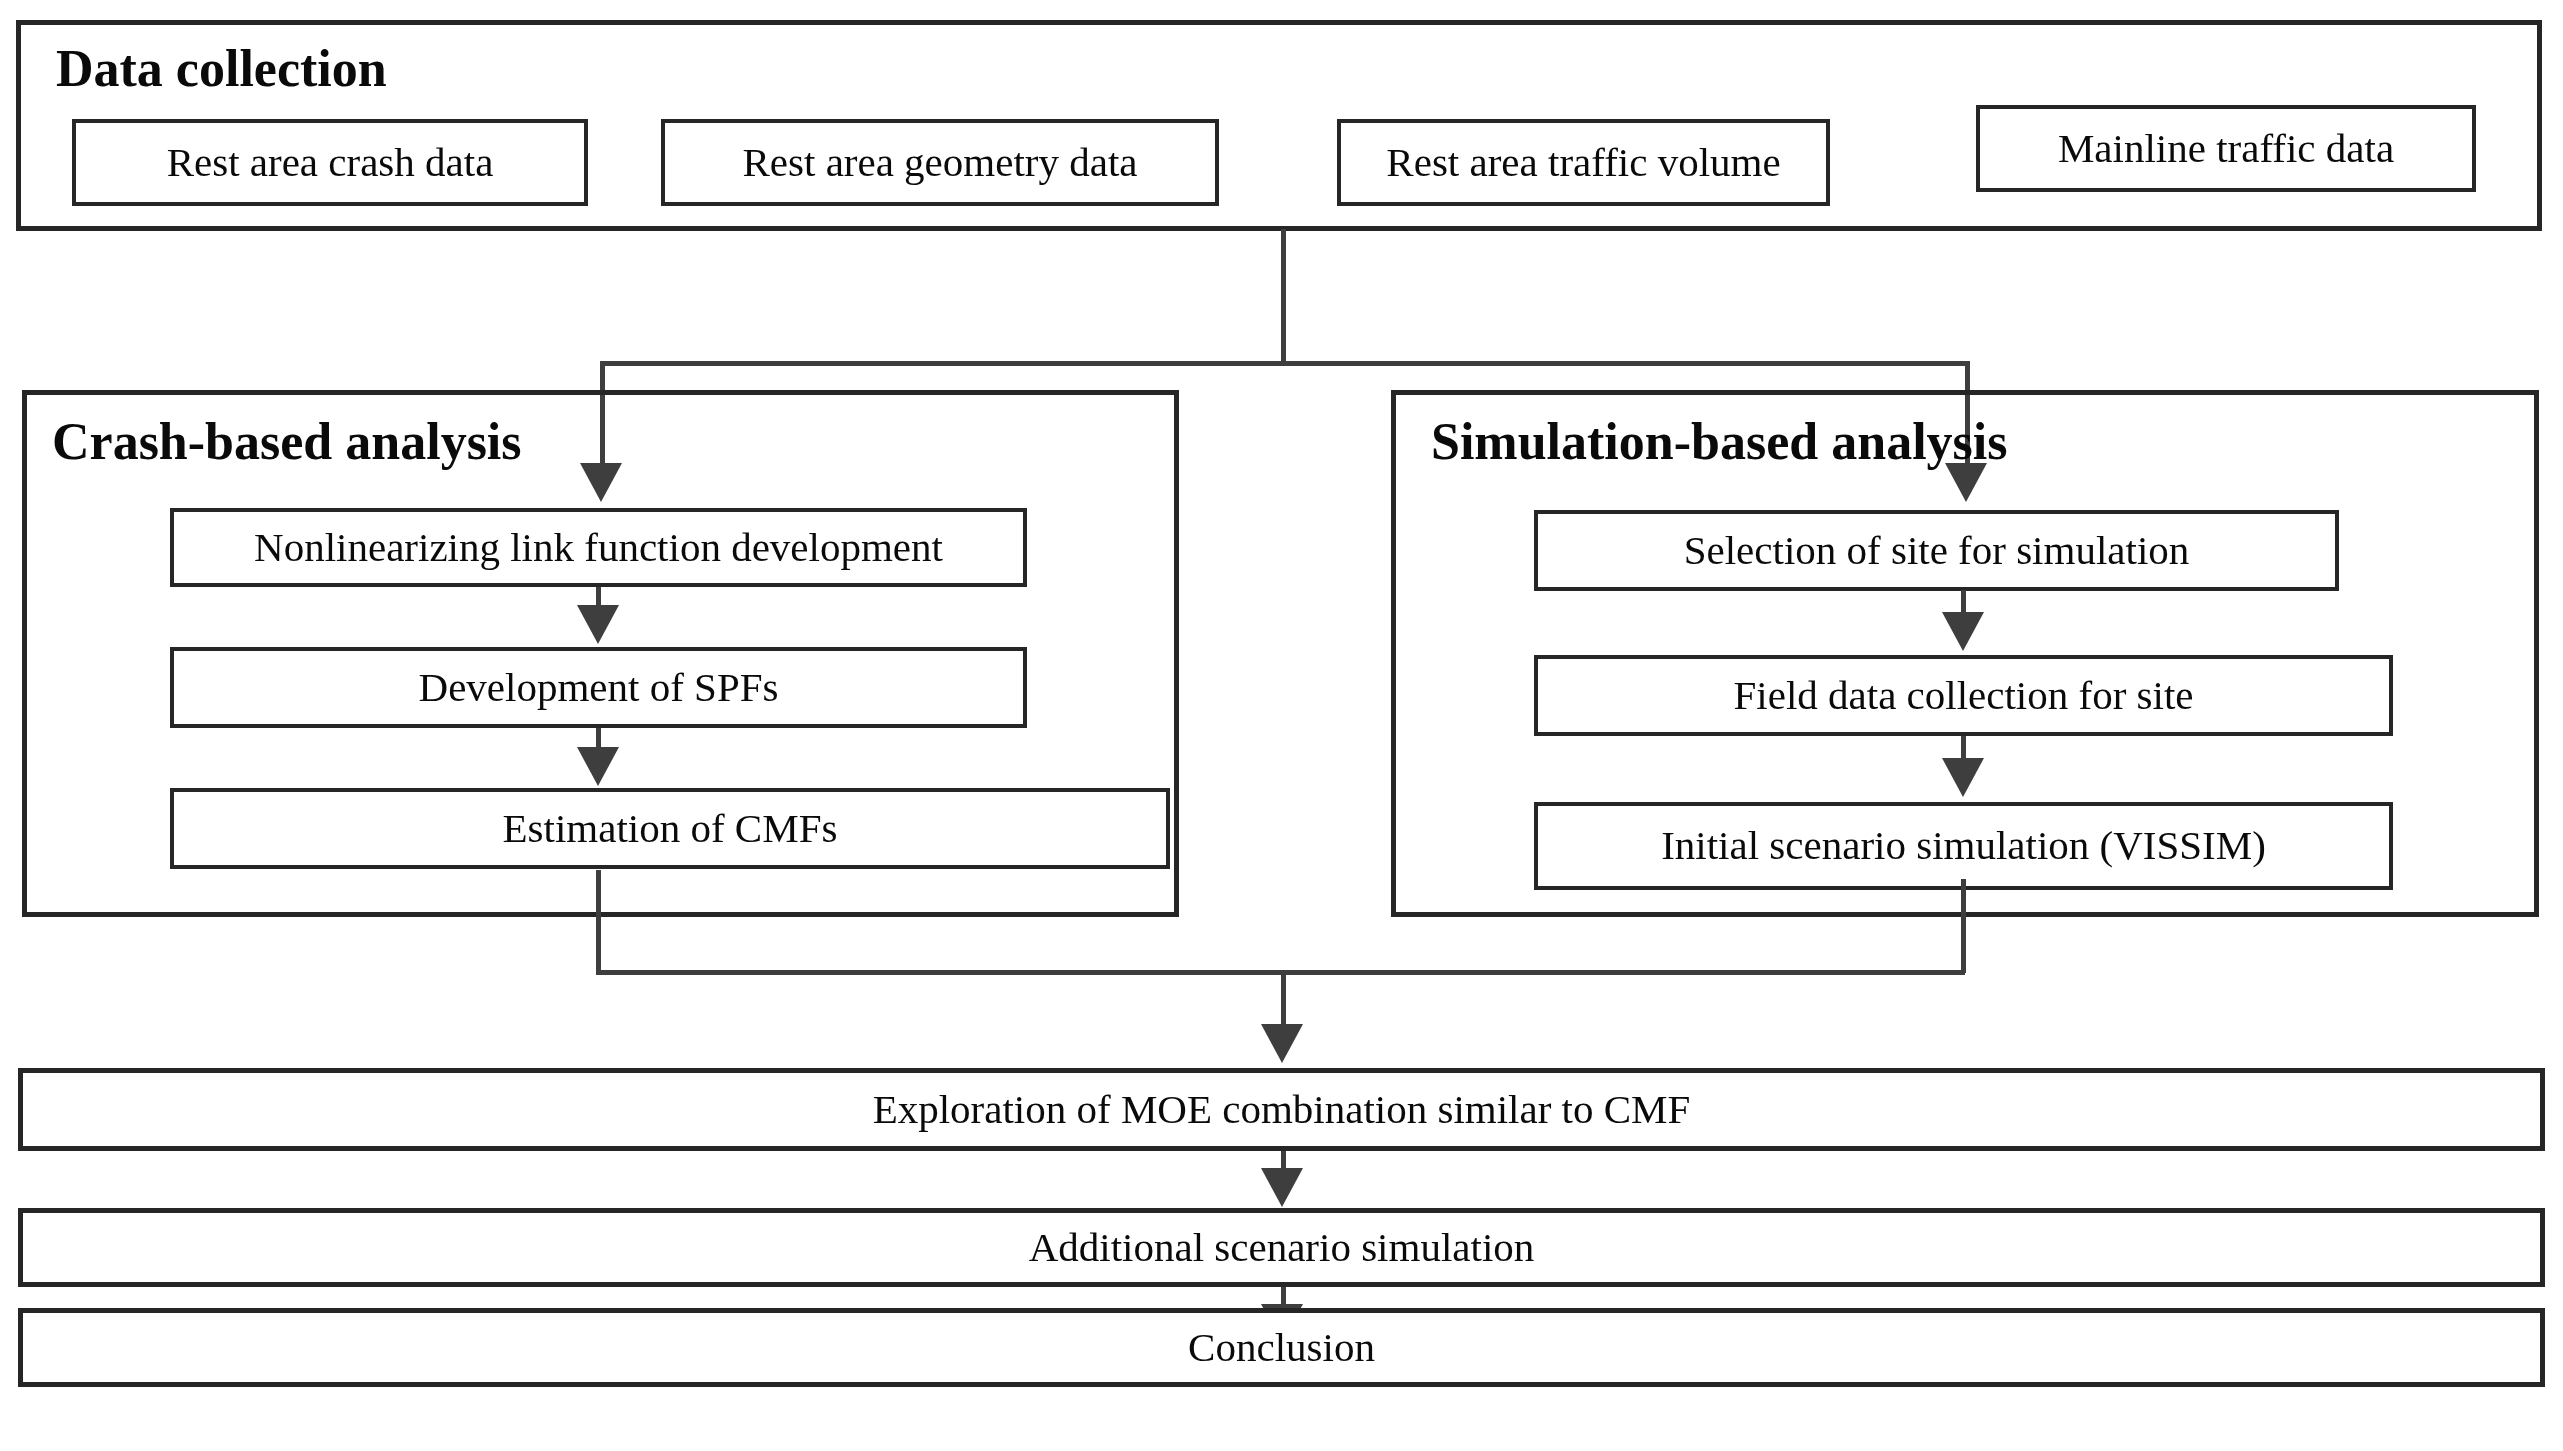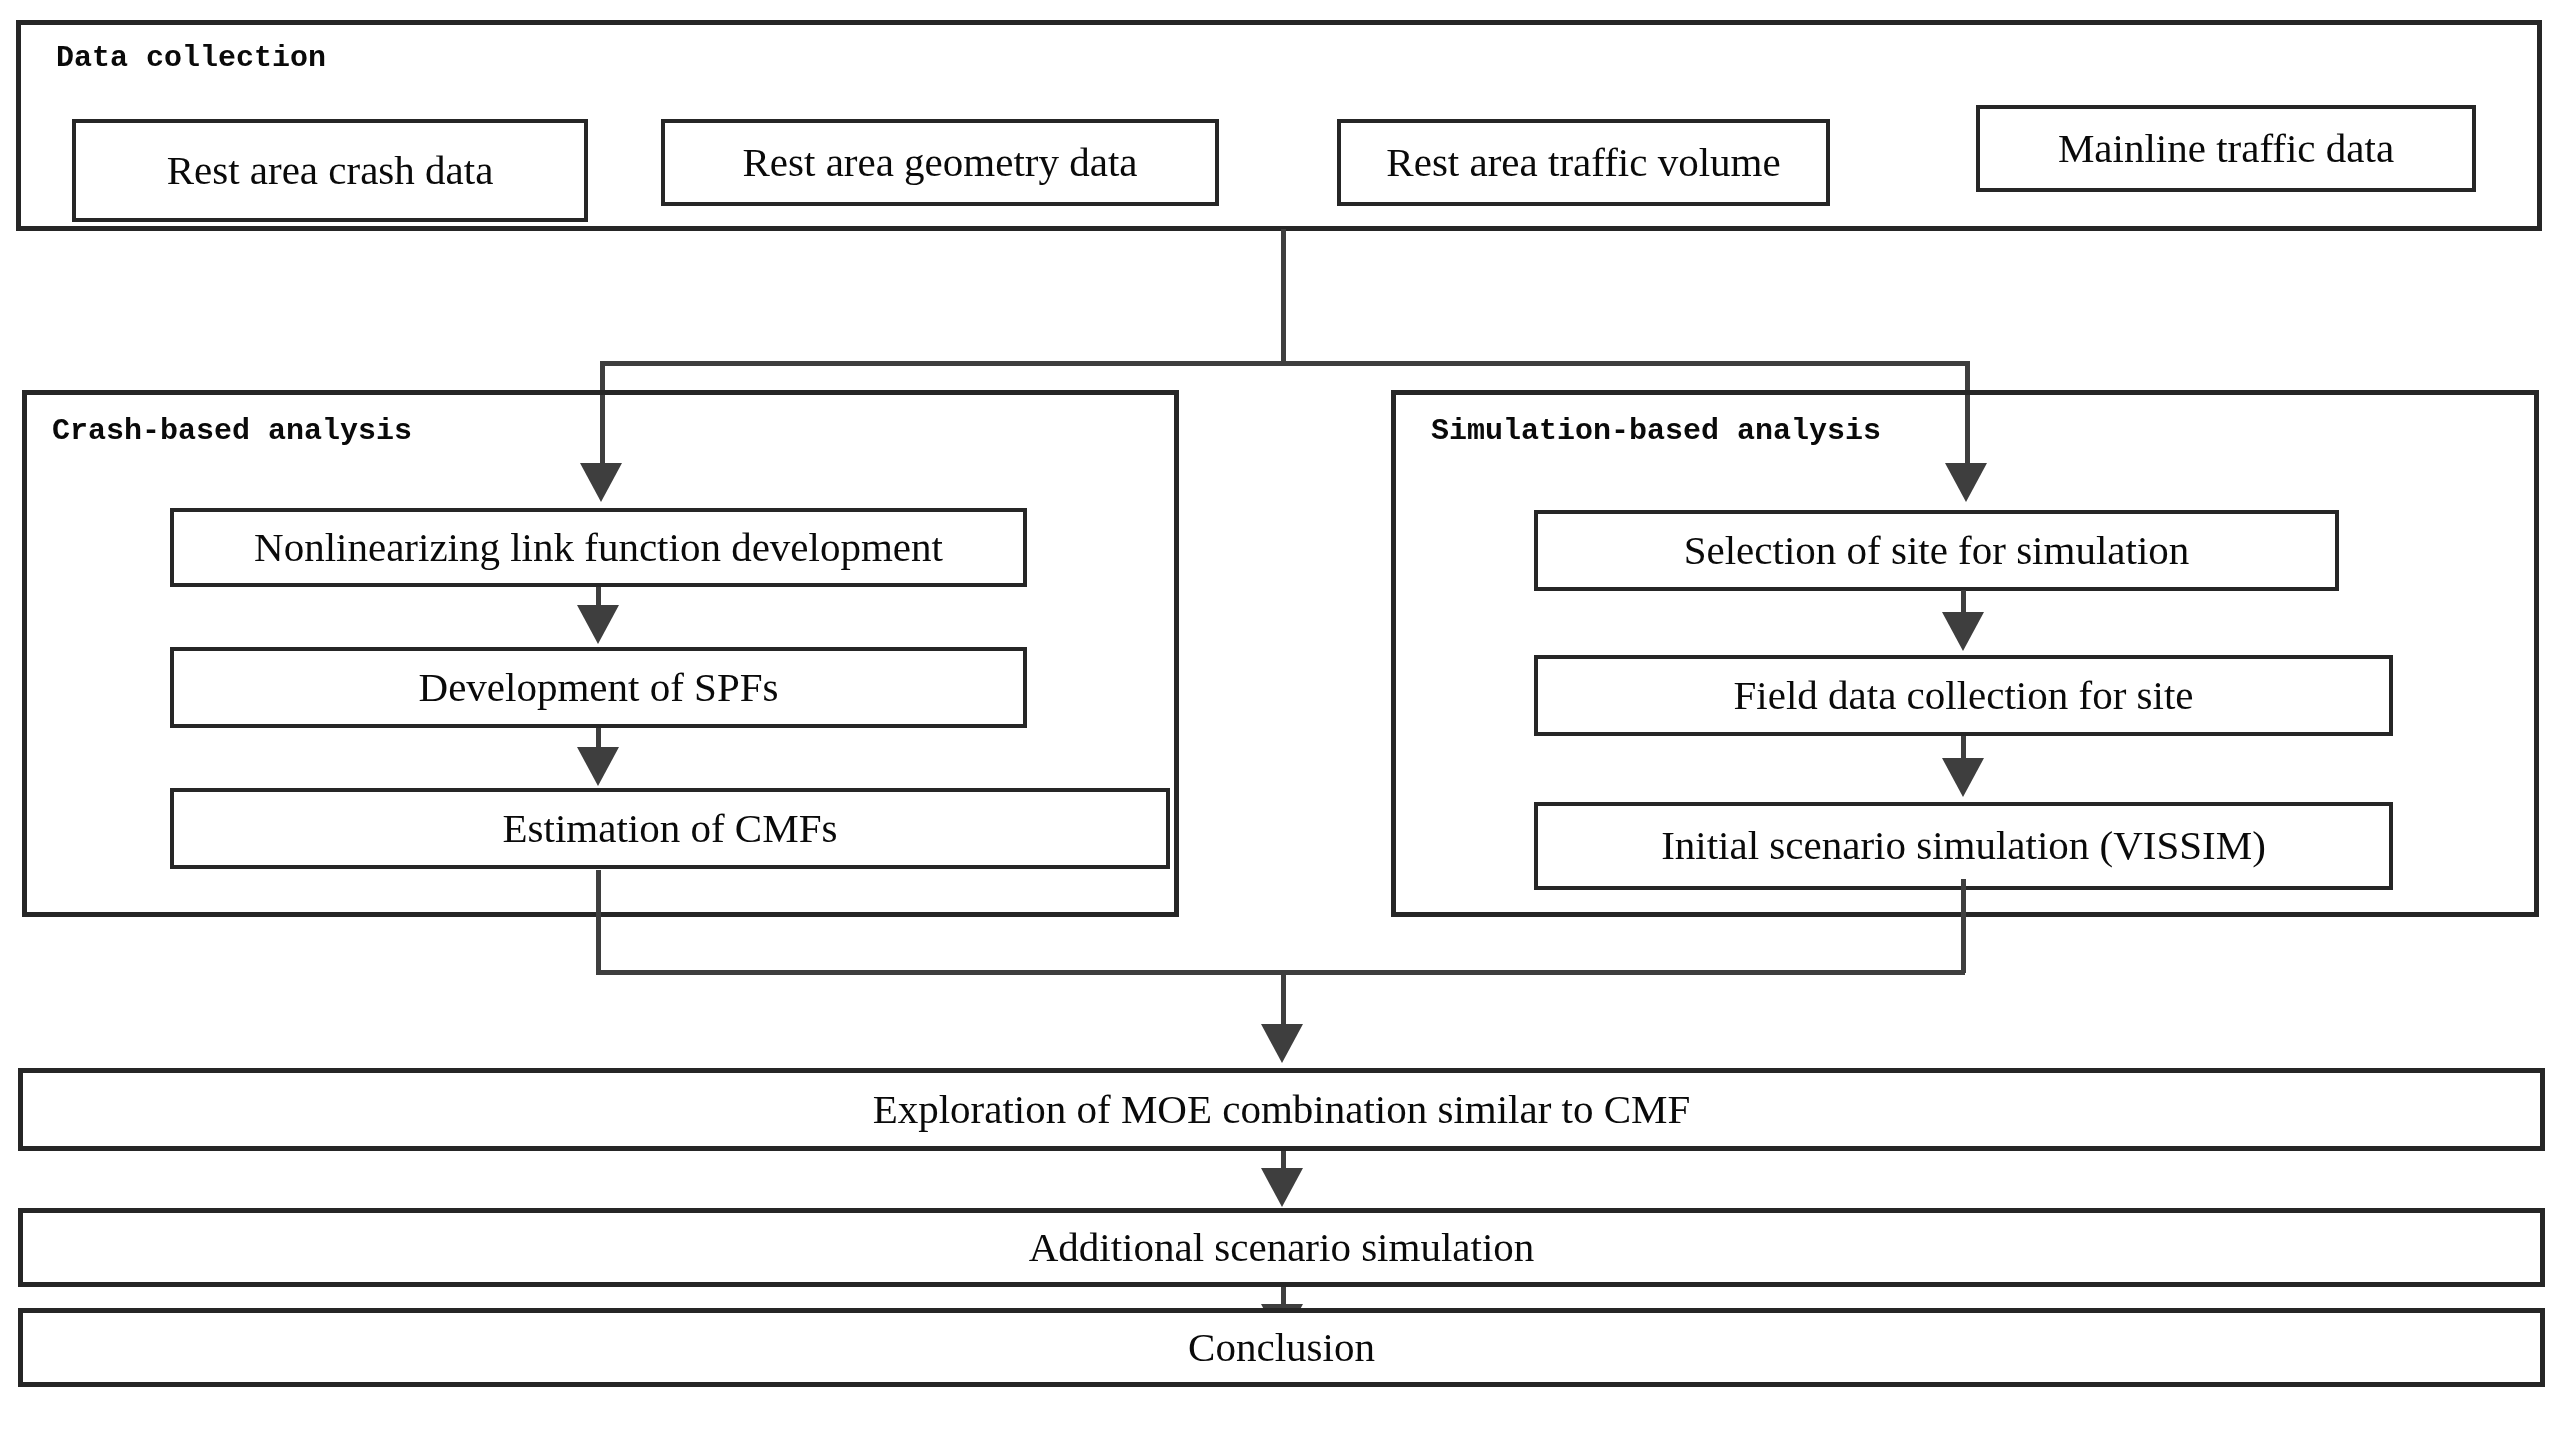--- a/index.html
+++ b/index.html
@@ -11,21 +11,21 @@
   *{margin:0;padding:0;box-sizing:border-box;}
   html,body{background:var(--bg);}
   body{font-family:"Liberation Serif","DejaVu Serif",serif;color:var(--text);}
   .canvas{
     position:relative;width:2563px;height:1452px;background:var(--bg);overflow:hidden;
   }
   .group{
     position:absolute;border:5.4px solid var(--border);background:transparent;
   }
   .group-title{
-    position:absolute;font-weight:bold;font-size:30px;line-height:1;white-space:nowrap;font-family:Liberation Mono, monospace;
+    position:absolute;font-weight:bold;font-size:52px;line-height:1;white-space:nowrap;
   }
   .box{
     position:absolute;border:4.5px solid var(--border);background:var(--bg);
     display:flex;align-items:center;justify-content:center;
     font-size:41px;line-height:1.1;text-align:center;white-space:nowrap;
   }
   .box.wide{border-width:5.4px;}
   .vline{position:absolute;width:4.5px;background:var(--line);}
   .hline{position:absolute;height:4.5px;background:var(--line);}
   .arrowhead{
@@ -35,21 +35,21 @@
   }
 </style>
 </head>
 <body>
 
 <div class="canvas">
 
   <div class="group" style="left:16px;top:19.7px;width:2526px;height:211px;"></div>
   <div class="group-title" style="left:56px;top:43px;">Data collection</div>
 
-  <div class="box" style="left:72px;top:119px;width:516px;height:103px;">Rest area crash data</div>
+  <div class="box" style="left:72px;top:119px;width:516px;height:87px;">Rest area crash data</div>
   <div class="box" style="left:661px;top:119px;width:558px;height:87px;">Rest area geometry data</div>
   <div class="box" style="left:1337px;top:119px;width:493px;height:87px;">Rest area traffic volume</div>
   <div class="box" style="left:1976px;top:105px;width:500px;height:87px;">Mainline traffic data</div>
 
   <div class="vline" style="left:1281px;top:229px;height:134px;"></div>
   <div class="hline" style="left:600px;top:361px;width:1369px;"></div>
 
   <div class="vline" style="left:600px;top:361px;height:104px;"></div>
   <div class="arrowhead" style="left:580px;top:463px;"></div>
 

